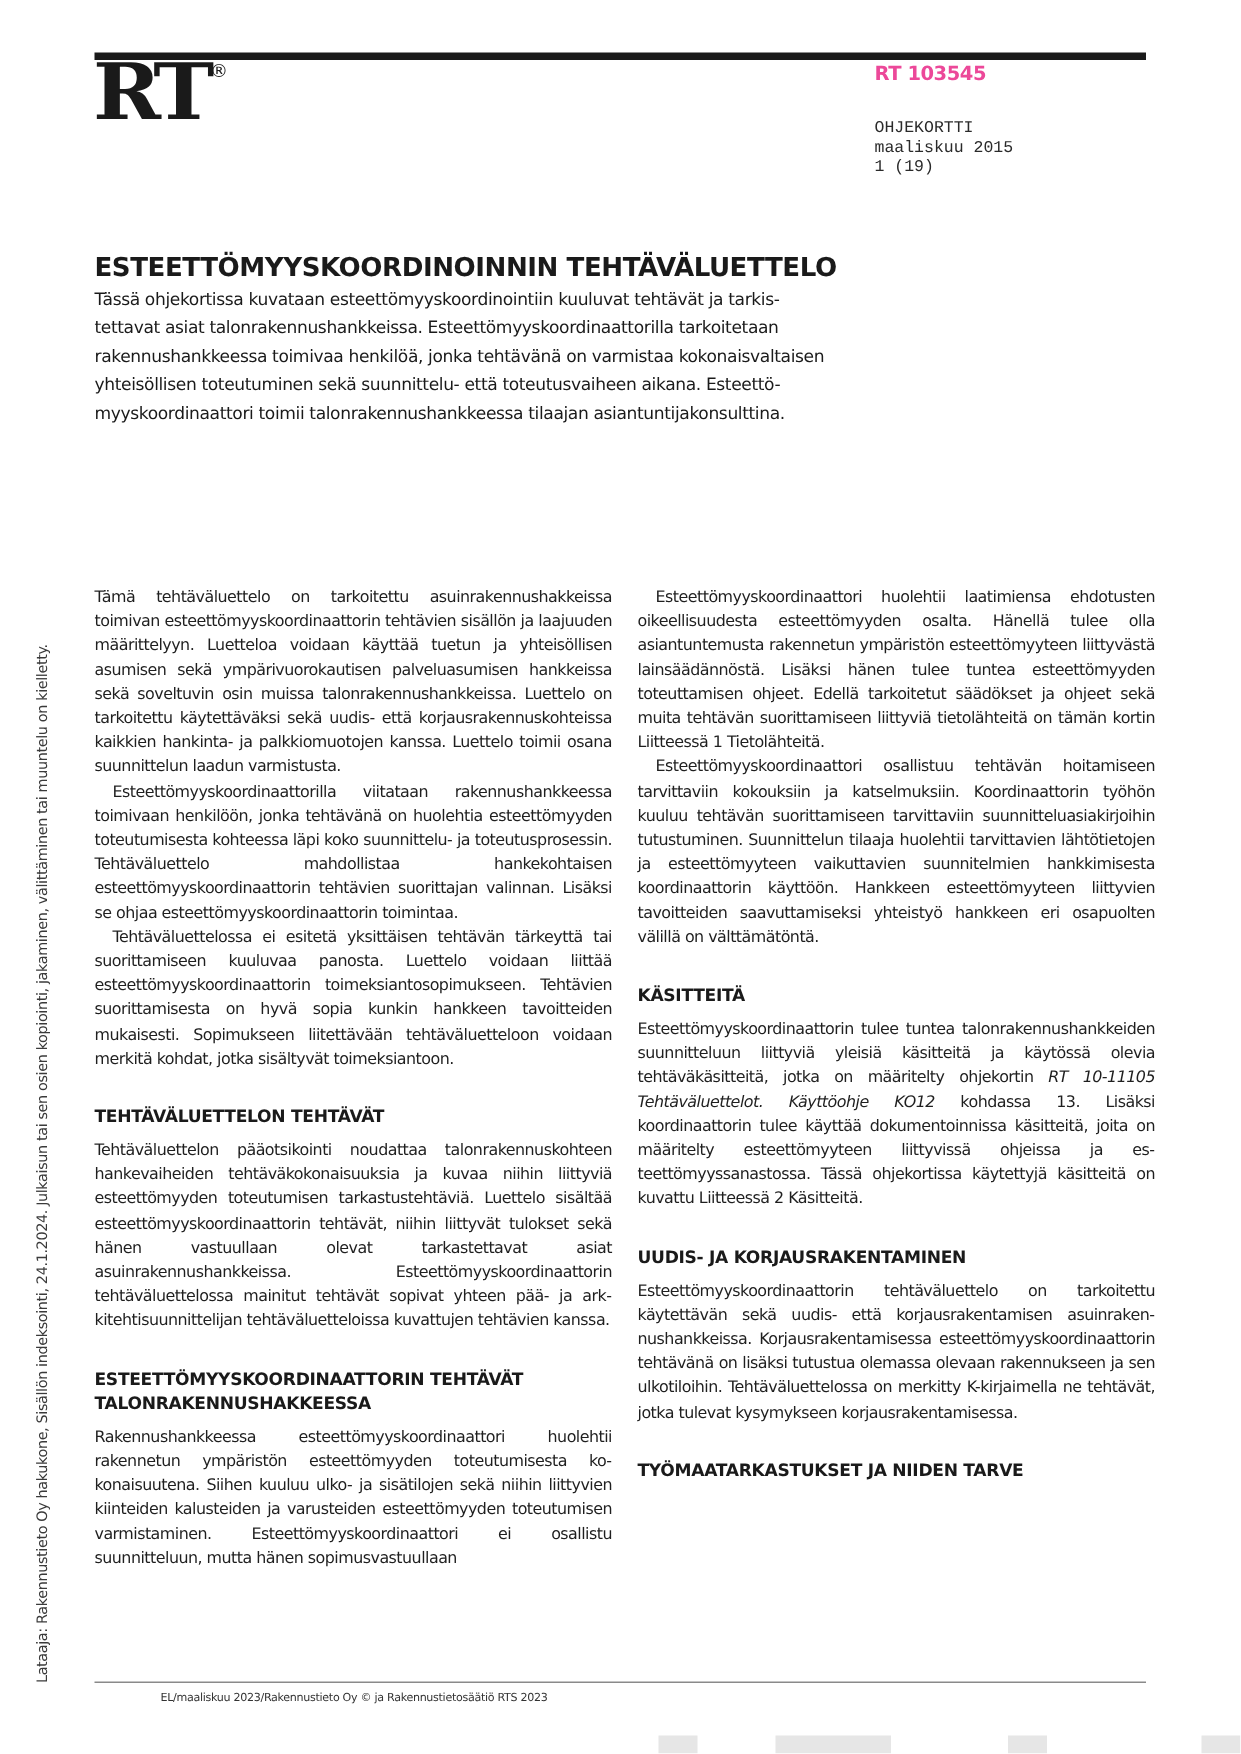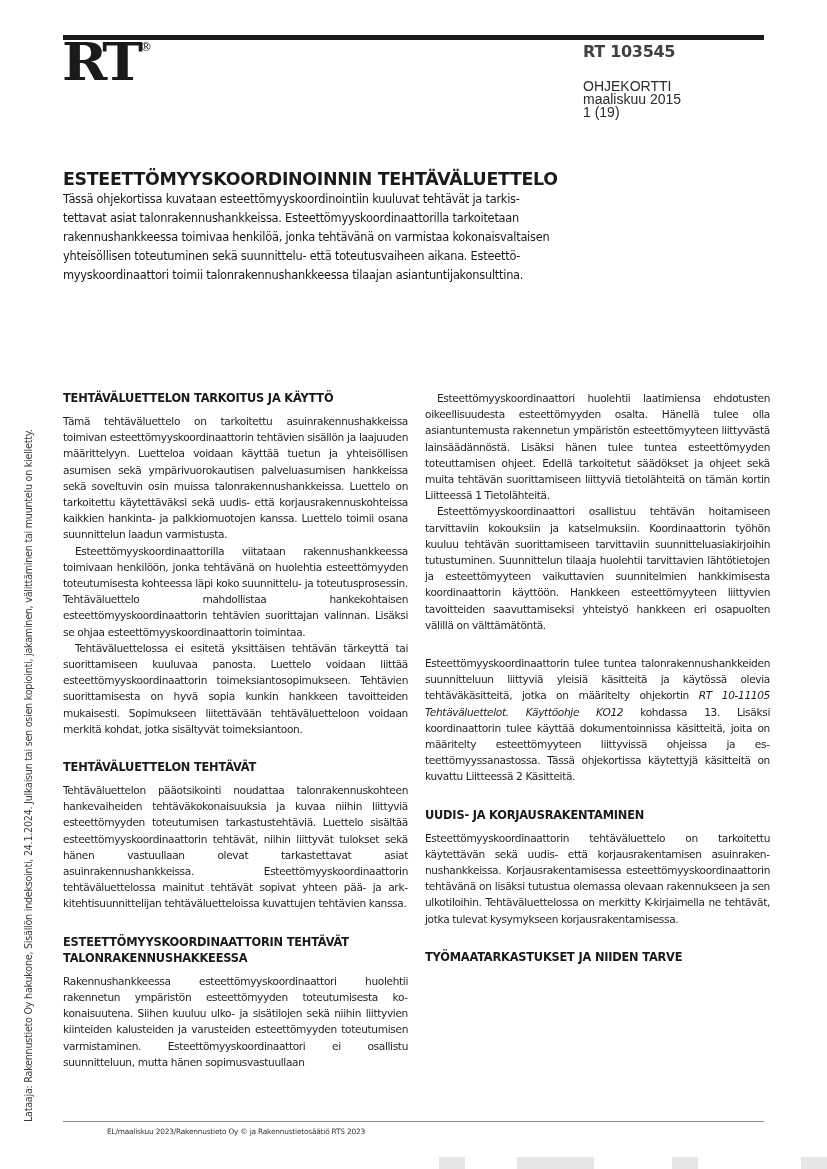--- a/index.html
+++ b/index.html
@@ -1,21 +1,21 @@
 <!DOCTYPE html>
 <html><head>
 <meta charset="utf-8">
 <style>
   html, body { margin: 0; padding: 0; background: #ffffff; }
   body { width: 827px; height: 1169px; position: relative; overflow: hidden; color: #1a1a1a; font-family: "DejaVu Sans", sans-serif; }
   .top-rule { position: absolute; left: 63px; top: 35px; width: 701px; height: 5px; background: #1a1a1a; }
   .logo { position: absolute; left: 62px; top: 36px; font-family: "DejaVu Serif", serif; font-weight: bold; font-size: 52px; line-height: 52px; letter-spacing: -4px; color: #1a1a1a; transform: scaleX(1.05); transform-origin: left top; }
   .logo-reg { position: absolute; left: 140px; top: 40px; font-size: 12px; color: #1a1a1a; font-family: "DejaVu Sans", sans-serif; }
-  .doc-number { position: absolute; left: 583px; top: 42px; font-family: "DejaVu Sans", sans-serif; font-weight: bold; font-size: 16px; color: #404040; letter-spacing: -0.3px; }
-  .meta { position: absolute; left: 583px; top: 80px; font-size: 14px; line-height: 13px; color: #2a2a2a; font-family: Liberation Sans, sans-serif; }
+  .doc-number { position: absolute; left: 583px; top: 42px; font-family: "DejaVu Sans", sans-serif; font-weight: bold; font-size: 13px; color: #ec4899; letter-spacing: -0.3px; }
+  .meta { position: absolute; left: 583px; top: 80px; font-size: 11px; line-height: 13px; color: #2a2a2a; font-family: Liberation Mono, monospace; }
   .meta div { white-space: nowrap; }
   .title { position: absolute; left: 63px; top: 169px; font-family: "DejaVu Sans", sans-serif; font-weight: bold; font-size: 17.4px; color: #1a1a1a; letter-spacing: -0.3px; white-space: nowrap; }
   .lead { position: absolute; left: 63px; top: 190px; width: 510px; font-family: "DejaVu Sans", sans-serif; font-weight: normal; font-size: 11.4px; line-height: 19px; color: #1a1a1a; letter-spacing: -0.25px; }
   .lead div { white-space: nowrap; }
   .col { position: absolute; width: 345px; font-family: "DejaVu Sans", sans-serif; font-size: 10.6px; line-height: 16.2px; color: #1f1f1f; letter-spacing: -0.35px; }
   .col-left { left: 63px; top: 390px; }
   .col-right { left: 425px; top: 390px; }
   .col h2 { margin: 0 0 7px 0; font-size: 11.4px; font-weight: bold; line-height: 16px; color: #1a1a1a; letter-spacing: -0.2px; }
   .col p { margin: 0; text-align: justify; }
   .col p.indent { text-indent: 12px; }
@@ -45,41 +45,41 @@
 <div class="lead">
   <div>Tässä ohjekortissa kuvataan esteettömyyskoordinointiin kuuluvat tehtävät ja tarkis-</div>
   <div>tettavat asiat talonrakennushankkeissa. Esteettömyyskoordinaattorilla tarkoitetaan</div>
   <div>rakennushankkeessa toimivaa henkilöä, jonka tehtävänä on varmistaa kokonaisvaltaisen</div>
   <div>yhteisöllisen toteutuminen sekä suunnittelu- että toteutusvaiheen aikana. Esteettö-</div>
   <div>myyskoordinaattori toimii talonrakennushankkeessa tilaajan asiantuntijakonsulttina.</div>
 </div>
 
 <div class="col col-left">
   <div class="section">
-    <h2>TEHTÄVÄLUETTELON TARKOITUS JA KÄYTTÖ</h2>
     <p>Tämä tehtäväluettelo on tarkoitettu asuinrakennushakkeis­sa toimivan esteettömyyskoordinaattorin tehtävien sisällön ja laajuuden määrittelyyn. Luetteloa voidaan käyttää tuetun ja yhteisöllisen asumisen sekä ympärivuorokautisen palve­luasumisen hankkeissa sekä soveltuvin osin muissa talonra­kennushankkeissa. Luettelo on tarkoitettu käytettäväksi sekä uudis- että korjausrakennuskohteissa kaikkien hankinta- ja palkkiomuotojen kanssa. Luettelo toimii osana suunnittelun laadun varmistusta.</p>
     <p class="indent">Esteettömyyskoordinaattorilla viitataan rakennushankkeessa toimivaan henkilöön, jonka tehtävänä on huolehtia esteettö­myyden toteutumisesta kohteessa läpi koko suunnittelu- ja to­teutusprosessin. Tehtäväluettelo mahdollistaa hankekohtaisen esteettömyyskoordinaattorin tehtävien suorittajan valinnan. Lisäksi se ohjaa esteettömyyskoordinaattorin toimintaa.</p>
     <p class="indent">Tehtäväluettelossa ei esitetä yksittäisen tehtävän tärkeyttä tai suorittamiseen kuuluvaa panosta. Luettelo voidaan liittää esteettömyyskoordinaattorin toimeksiantosopimukseen. Teh­tävien suorittamisesta on hyvä sopia kunkin hankkeen tavoit­teiden mukaisesti. Sopimukseen liitettävään tehtäväluetteloon voidaan merkitä kohdat, jotka sisältyvät toimeksiantoon.</p>
   </div>
   <div class="section">
     <h2>TEHTÄVÄLUETTELON TEHTÄVÄT</h2>
     <p>Tehtäväluettelon pääotsikointi noudattaa talonrakennuskoh­teen hankevaiheiden tehtäväkokonaisuuksia ja kuvaa niihin liittyviä esteettömyyden toteutumisen tarkastustehtäviä. Lu­ettelo sisältää esteettömyyskoordinaattorin tehtävät, niihin liittyvät tulokset sekä hänen vastuullaan olevat tarkastettavat asiat asuinrakennushankkeissa. Esteettömyyskoordinaattorin tehtäväluettelossa mainitut tehtävät sopivat yhteen pää- ja ark­kitehtisuunnittelijan tehtäväluetteloissa kuvattujen tehtävien kanssa.</p>
   </div>
   <div class="section">
     <h2>ESTEETTÖMYYSKOORDINAATTORIN TEHTÄVÄT TALONRAKENNUSHAKKEESSA</h2>
     <p>Rakennushankkeessa esteettömyyskoordinaattori huolehtii rakennetun ympäristön esteettömyyden toteutumisesta ko­konaisuutena. Siihen kuuluu ulko- ja sisätilojen sekä niihin liit­tyvien kiinteiden kalusteiden ja varusteiden esteettömyyden toteutumisen varmistaminen. Esteettömyyskoordinaattori ei osallistu suunnitteluun, mutta hänen sopimusvastuullaan</p>
   </div>
 </div>
 
 <div class="col col-right">
   <div class="section">
     <p class="indent">Esteettömyyskoordinaattori huolehtii laatimiensa ehdotus­ten oikeellisuudesta esteettömyyden osalta. Hänellä tulee olla asiantuntemusta rakennetun ympäristön esteettömyyteen liittyvästä lainsäädännöstä. Lisäksi hänen tulee tuntea esteet­tömyyden toteuttamisen ohjeet. Edellä tarkoitetut säädökset ja ohjeet sekä muita tehtävän suorittamiseen liittyviä tietoläh­teitä on tämän kortin Liitteessä 1 Tietolähteitä.</p>
     <p class="indent">Esteettömyyskoordinaattori osallistuu tehtävän hoitamiseen tarvittaviin kokouksiin ja katselmuksiin. Koordinaattorin työhön kuuluu tehtävän suorittamiseen tarvittaviin suunnitteluasiakir­joihin tutustuminen. Suunnittelun tilaaja huolehtii tarvittavien lähtötietojen ja esteettömyyteen vaikuttavien suunnitelmien hankkimisesta koordinaattorin käyttöön. Hankkeen esteettö­myyteen liittyvien tavoitteiden saavuttamiseksi yhteistyö hank­keen eri osapuolten välillä on välttämätöntä.</p>
   </div>
   <div class="section">
+    <h2>KÄSITTEITÄ</h2>
     <p><span>Esteettömyyskoordinaattorin tulee tuntea talonrakennus­hankkeiden suunnitteluun liittyviä yleisiä käsitteitä ja käytössä olevia tehtäväkäsitteitä, jotka on määritelty ohjekortin </span><em>RT 10-11105 Tehtäväluettelot. Käyttöohje KO12</em><span> kohdassa 13. Lisäksi koordinaattorin tulee käyttää dokumentoinnissa käsitteitä, joita on määritelty esteettömyyteen liittyvissä ohjeissa ja es­teettömyyssanastossa. Tässä ohjekortissa käytettyjä käsitteitä on kuvattu Liitteessä 2 Käsitteitä.</span></p>
   </div>
   <div class="section">
     <h2>UUDIS- JA KORJAUSRAKENTAMINEN</h2>
     <p>Esteettömyyskoordinaattorin tehtäväluettelo on tarkoitettu käytettävän sekä uudis- että korjausrakentamisen asuinraken­nushankkeissa. Korjausrakentamisessa esteettömyyskoordi­naattorin tehtävänä on lisäksi tutustua olemassa olevaan ra­kennukseen ja sen ulkotiloihin. Tehtäväluettelossa on merkitty K-kirjaimella ne tehtävät, jotka tulevat kysymykseen korjausra­kentamisessa.</p>
   </div>
   <div class="section">
     <h2>TYÖMAATARKASTUKSET JA NIIDEN TARVE</h2>
   </div>
 </div>

